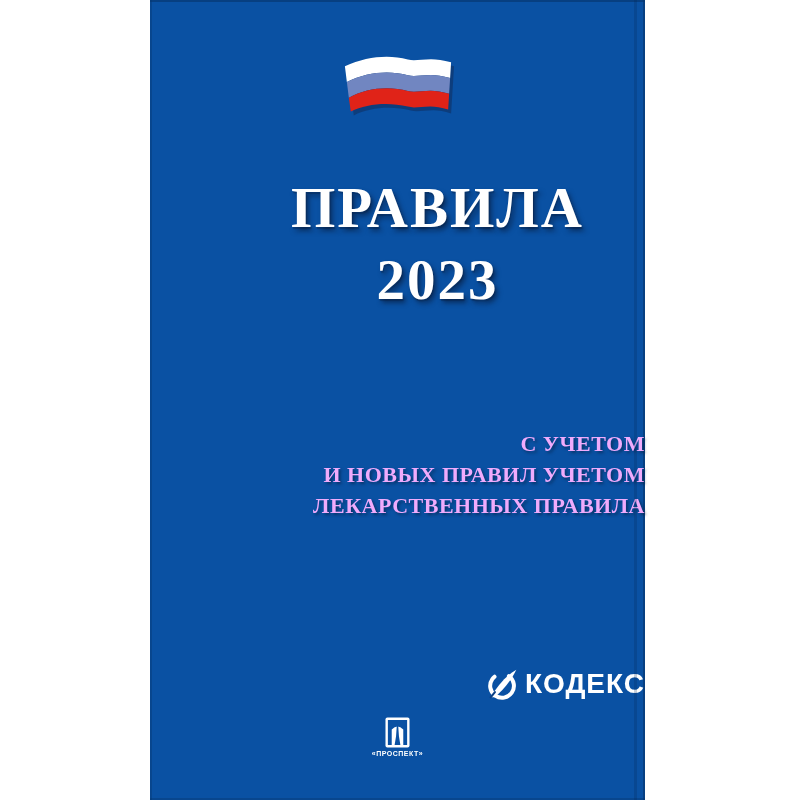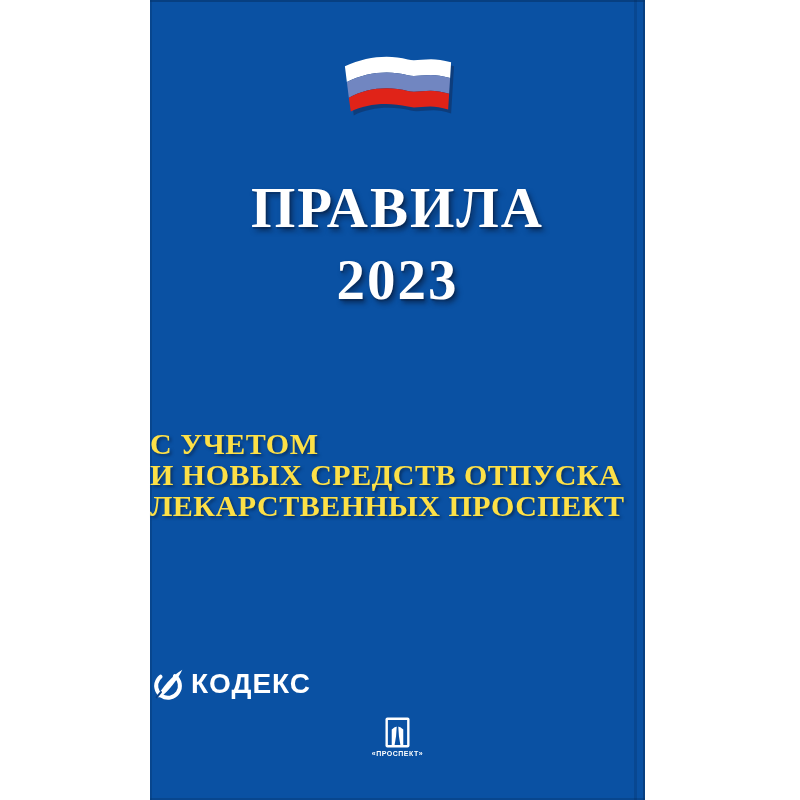--- a/index.html
+++ b/index.html
@@ -17,29 +17,30 @@
   }
   .cover::after{ 
     content:"";position:absolute;top:0;right:8px;width:3px;height:100%;
     background:rgba(4,36,80,.22);
   }
   .flag-wrap{position:absolute;top:50px;left:0;width:100%;display:flex;justify-content:center;}
   .title-block{
     position:absolute;top:172px;left:0;width:100%;text-align:center;
     color:#fff;font-weight:bold;font-size:57px;line-height:72px;letter-spacing:2px;
     text-shadow:3px 4px 5px rgba(8,25,55,.6), 1px 2px 1px rgba(8,25,55,.35);
+    padding-left:40px;
   }
   .subtitle-block{
-    position:absolute;top:428px;left:0;width:100%;text-align:left;
-    color:#fde047;font-weight:bold;font-size:30px;line-height:31px;letter-spacing:.5px;
+    position:absolute;top:428px;left:0;width:100%;text-align:right;
+    color:#f0abfc;font-weight:bold;font-size:22px;line-height:31px;letter-spacing:.5px;
     text-shadow:2px 2px 3px rgba(8,25,55,.55);
   }
   .kodeks{
     position:absolute;top:664px;left:0;width:100%;
-    display:flex;justify-content:flex-start;align-items:center;gap:3px;
+    display:flex;justify-content:flex-end;align-items:center;gap:3px;
   }
   .kodeks-label{
     font-family:"Liberation Sans", sans-serif;font-weight:bold;color:#fff;
     font-size:28px;letter-spacing:1px;line-height:40px;
   }
   .prospekt{
     position:absolute;top:717px;left:0;width:100%;
     display:flex;flex-direction:column;align-items:center;
   }
   .prospekt-label{
@@ -63,22 +64,22 @@
     </svg>
   </div>
 
   <div class="title-block">
     <div>ПРАВИЛА</div>
     <div>2023</div>
   </div>
 
   <div class="subtitle-block">
     <div>С УЧЕТОМ</div>
-    <div>И НОВЫХ СРЕДСТВ ОТПУСКА</div>
-    <div>ЛЕКАРСТВЕННЫХ ПРОСПЕКТ</div>
+    <div>И НОВЫХ ПРАВИЛ УЧЕТОМ</div>
+    <div>ЛЕКАРСТВЕННЫХ ПРАВИЛА</div>
   </div>
 
   <div class="kodeks">
     <svg width="38" height="40" viewBox="0 0 40 40">
       <circle cx="19" cy="22" r="12.5" fill="none" stroke="#ffffff" stroke-width="4.2" stroke-linecap="round" stroke-dasharray="62 16.5" transform="rotate(-55 19 22)"></circle>
       <path d="M7,34 C13,24 22,12 34,5 C30,14 20,27 11,34 Z" fill="#ffffff"></path>
       <path d="M7,34 L11.5,28.5" stroke="#0a3f85" stroke-width="2.2" stroke-linecap="round"></path>
     </svg>
     <span class="kodeks-label">КОДЕКС</span>
   </div>

